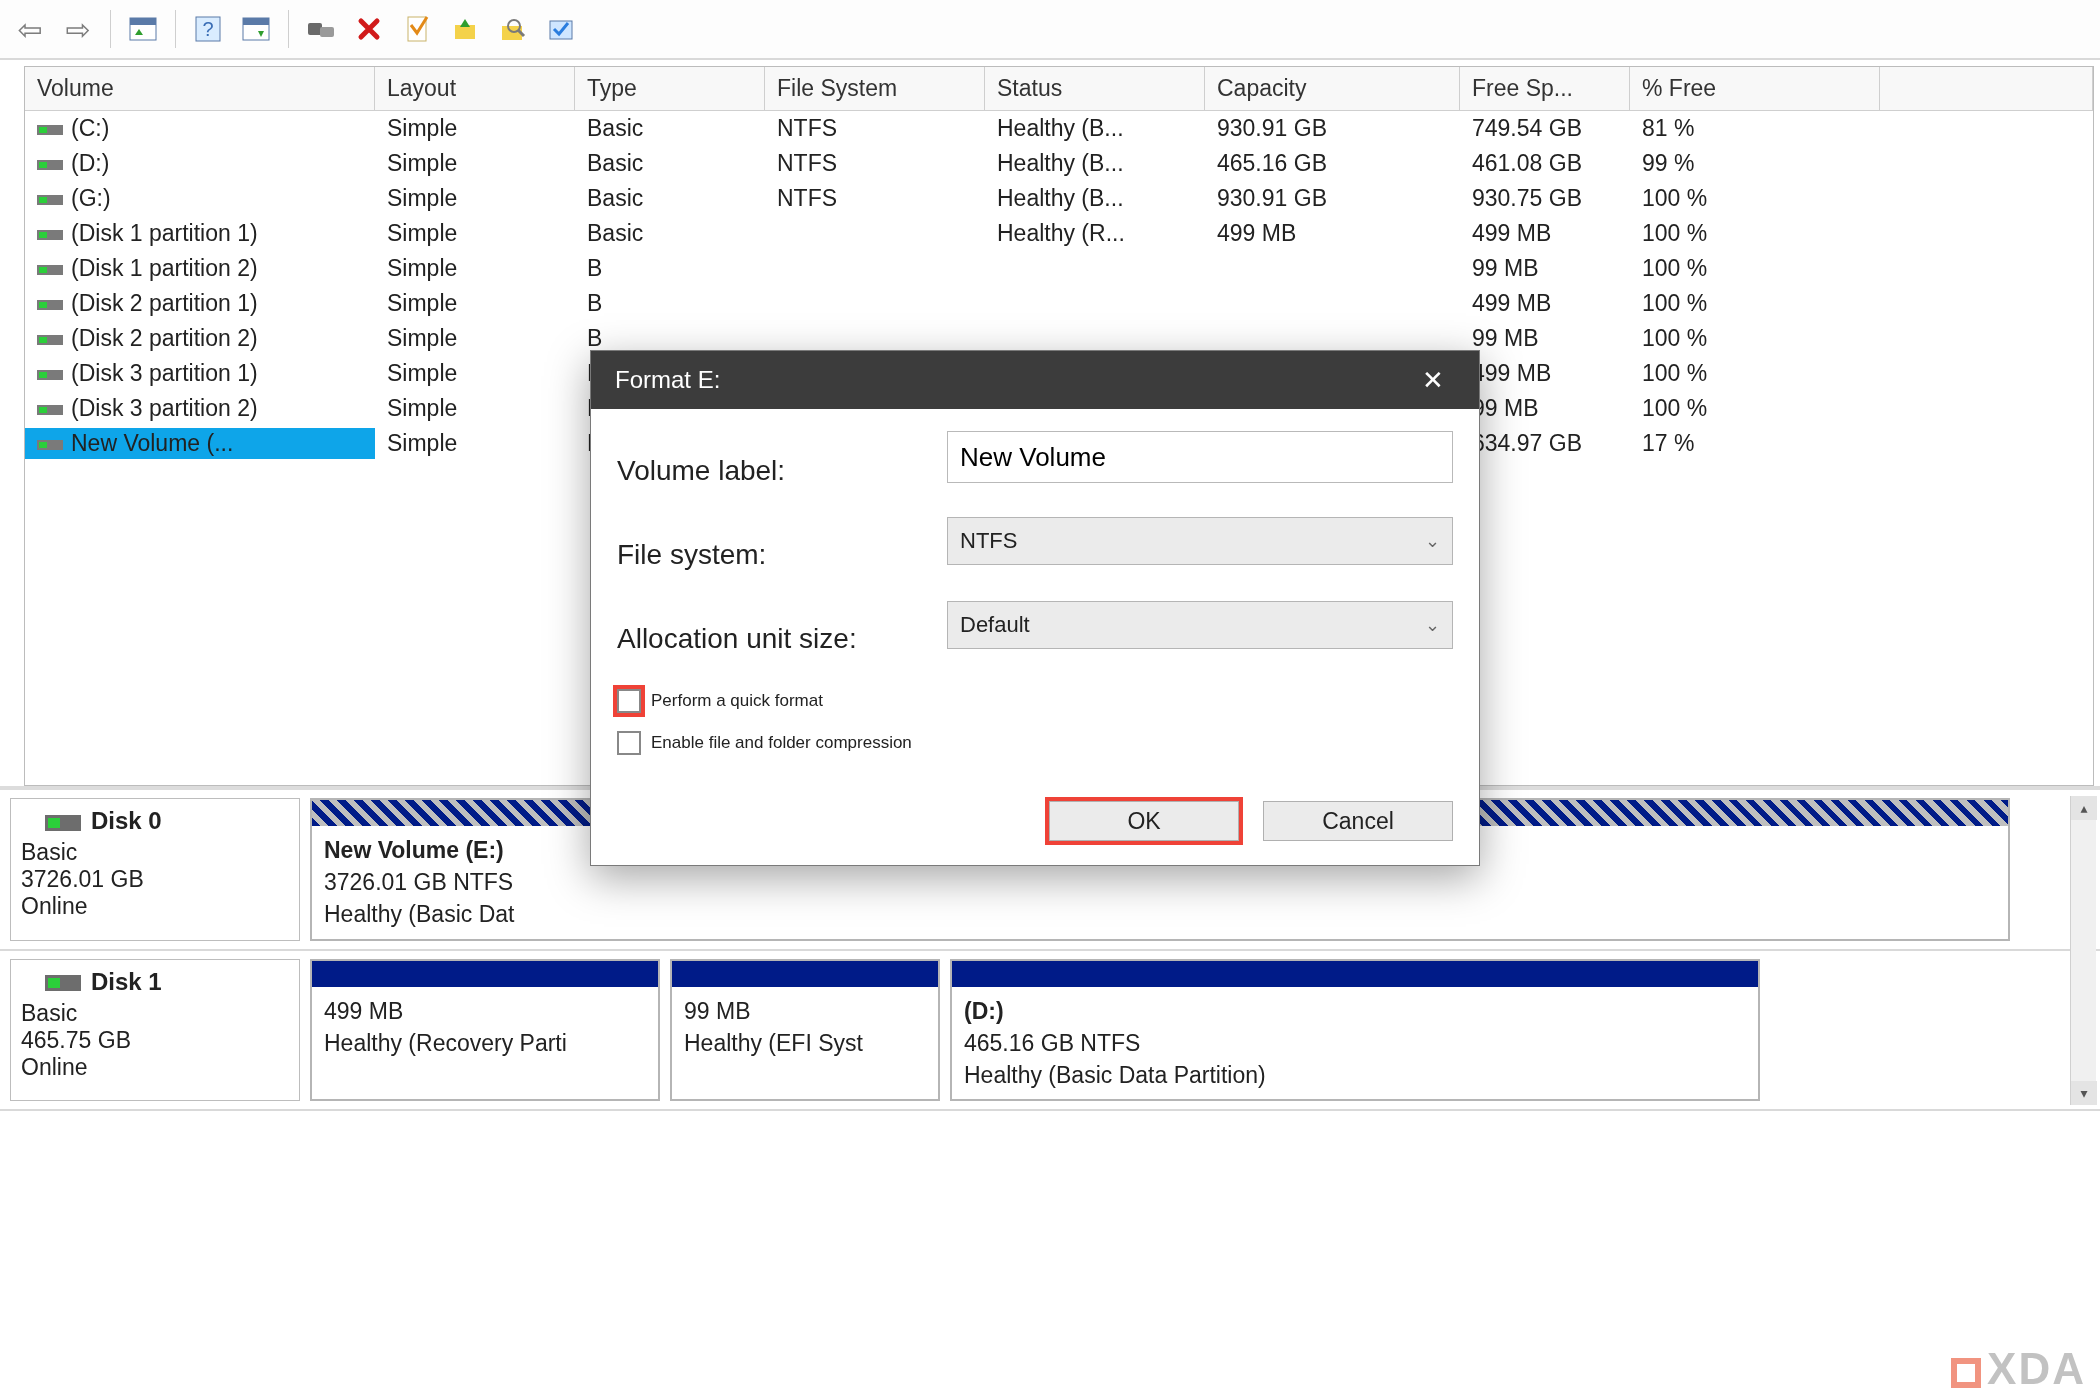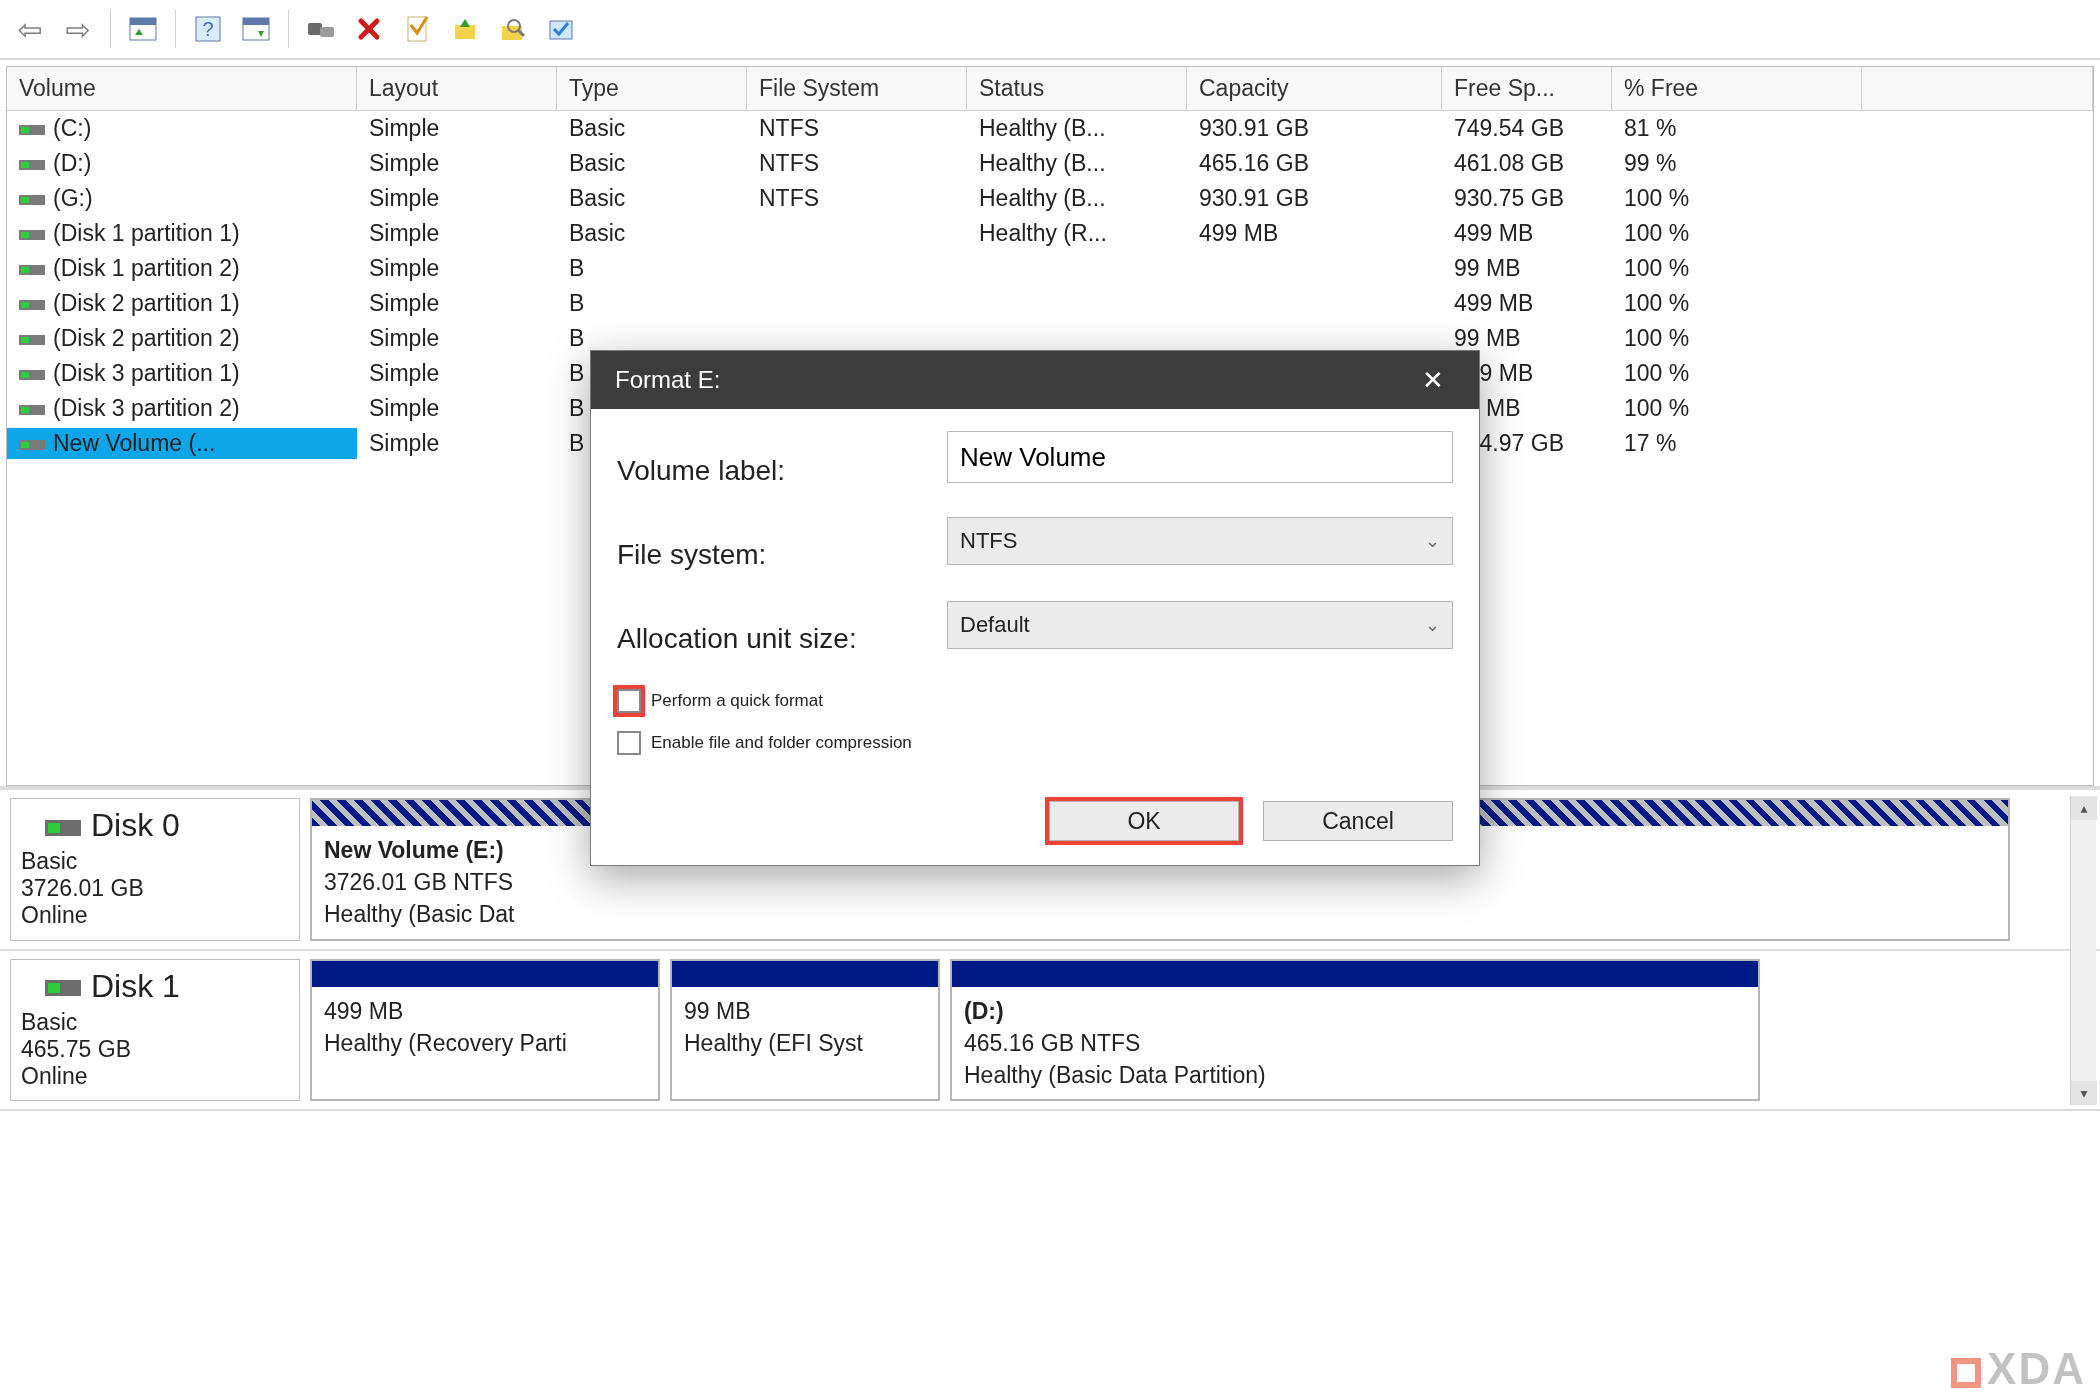--- a/index.html
+++ b/index.html
@@ -39,21 +39,21 @@
   }
   .arrow-left, .arrow-right {
     font-size: 30px;
     color: #7d7d7d;
   }
   .tb-icon svg { display:block; }
 
   
   .vol-table {
     border: 1px solid #bcbcbc;
-    margin: 6px 6px 0 6px;
+    margin: 6px 6px 0 24px;
     height: 720px;
     display: flex;
     flex-direction: column;
   }
   .vol-head {
     display: flex;
     background: #f8f8f8;
   }
   .vol-head .cell {
     border-right: 1px solid #cfcfcf;
@@ -107,22 +107,22 @@
     padding: 8px 10px;
     gap: 0;
   }
   .disk-info {
     width: 290px;
     border: 1px solid #bdbdbd;
     padding: 8px 10px;
     background:#fff;
   }
   .disk-info-title {
-    font-weight: 400;
-    font-size: 32px;
+    font-weight: 700;
+    font-size: 24px;
     margin-bottom: 4px;
     padding-left: 24px;
   }
   .disk-icon-lg {
     display:inline-block;
     width: 36px; height: 16px;
     background: #6d6d6d;
     margin-right: 10px;
     vertical-align: middle;
     position: relative;

